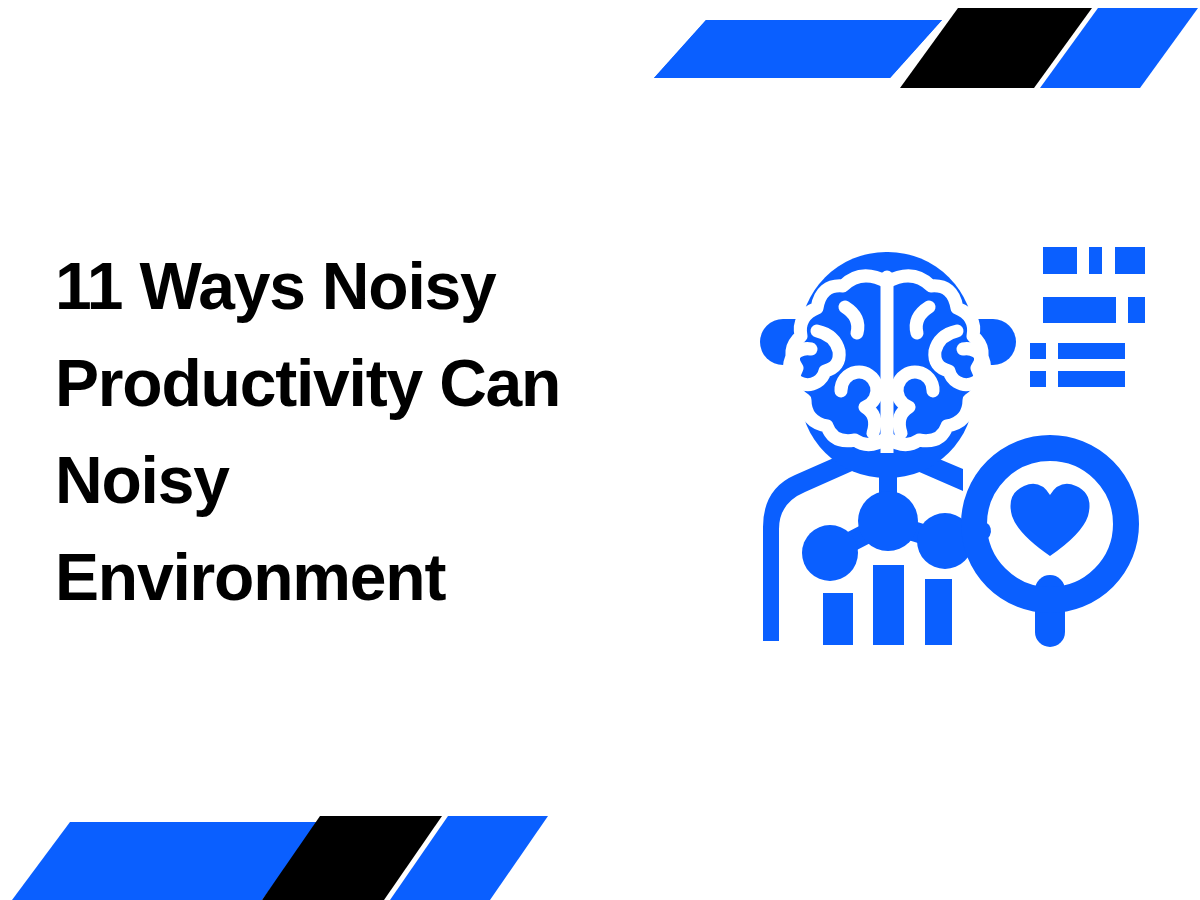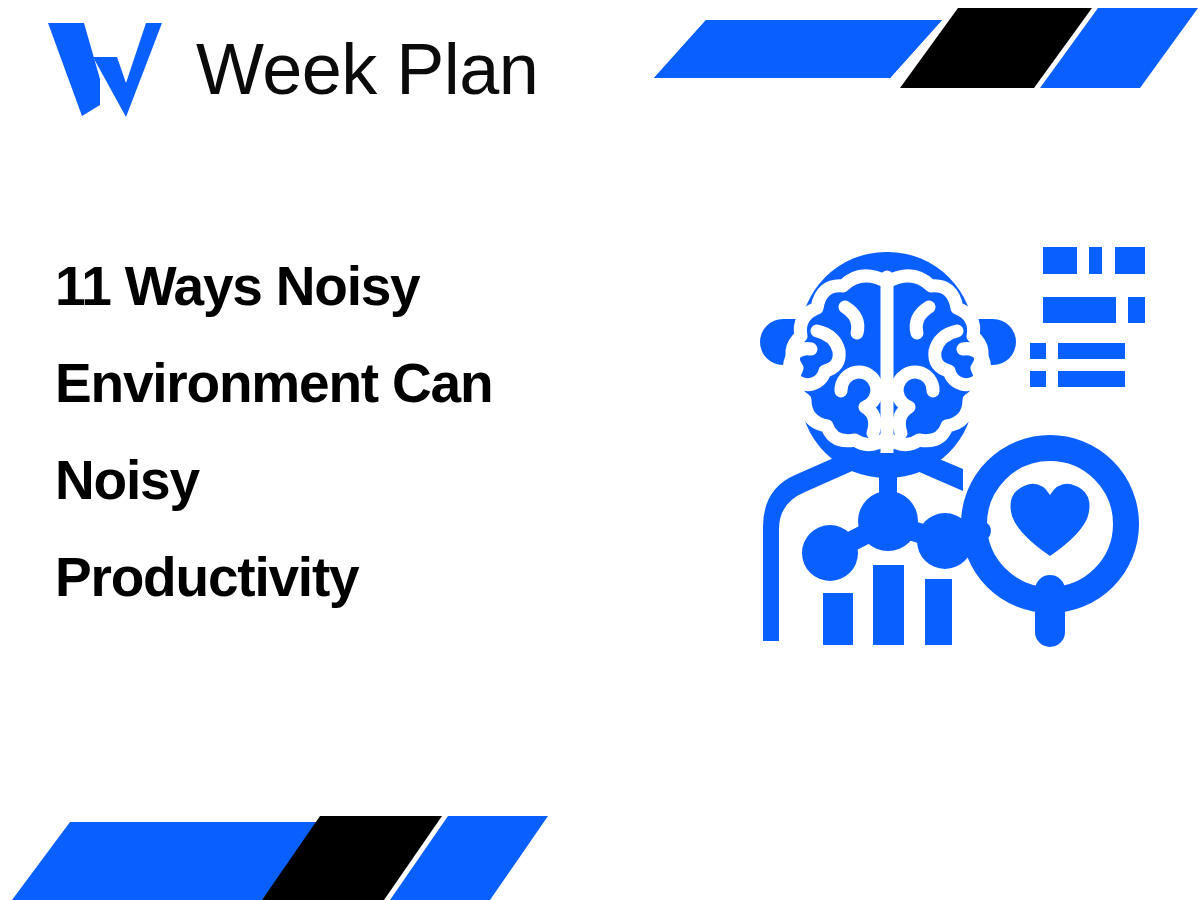--- a/index.html
+++ b/index.html
@@ -68,21 +68,21 @@
   #cover-title {
     position: absolute;
     left: 55px;
     top: 238px;
     width: 690px;
   }
   .title-line {
     display: block;
     font-family: "Liberation Sans", sans-serif;
     font-weight: 700;
-    font-size: 55px;
+    font-size: 66px;
     line-height: 97px;
     letter-spacing: -1.2px;
     color: #000000;
     white-space: nowrap;
   }
 
   
   #cover-illustration {
     position: absolute;
     left: 745px;
@@ -97,35 +97,26 @@
 
 <div id="canvas">
 
   <svg id="banner-top-right" class="banner-svg" viewBox="0 0 560 110">
     <polygon points="66,78 14,78 66,20 302,20 250,78" fill="#0A5FFF"></polygon>
     <polygon points="14,78 250,78 302,20 66,20" fill="#0A5FFF"></polygon>
     <polygon points="260,88 318,8 452,8 394,88" fill="#000000"></polygon>
     <polygon points="400,88 458,8 558,8 500,88" fill="#0A5FFF"></polygon>
   </svg>
 
-  <div id="brand-header">
-    <svg id="brand-logo-mark" viewBox="0 0 132 104">
-
-      <polygon points="18,6 54,6 70,62 70,88 52,99 18,6" fill="#0A5FFF"></polygon>
-
-      <polygon points="63,40 87,40 96,66 116,6 132,6 96,100 63,40" fill="#0A5FFF"></polygon>
-    </svg>
-    <div id="brand-name">Week Plan</div>
-  </div>
 
   <div id="cover-title">
     <span class="title-line">11 Ways Noisy</span>
-    <span class="title-line">Environment Can</span>
+    <span class="title-line">Productivity Can</span>
     <span class="title-line">Noisy</span>
-    <span class="title-line">Productivity</span>
+    <span class="title-line">Environment</span>
   </div>
 
   <svg id="cover-illustration" viewBox="0 0 400 430">
 
     <path d="M38 84 h15 v46 h-15 a23 23 0 0 1 0 -46 z" fill="#0A5FFF"></path>
     <path d="M248 84 h-15 v46 h15 a23 23 0 0 0 0 -46 z" fill="#0A5FFF"></path>
 
     <path d="M122 186 q-2 24 -22 32 L50 240 q-32 14 -32 52 v114 h16 V294
              q0 -26 26 -37 l54 -24 q22 -10 24 -42 z" fill="#0A5FFF"></path>
     <path d="M158 186 q2 24 22 32 l38 16 v22 l-46 -20 q-22 -10 -24 -48 z" fill="#0A5FFF"></path>

